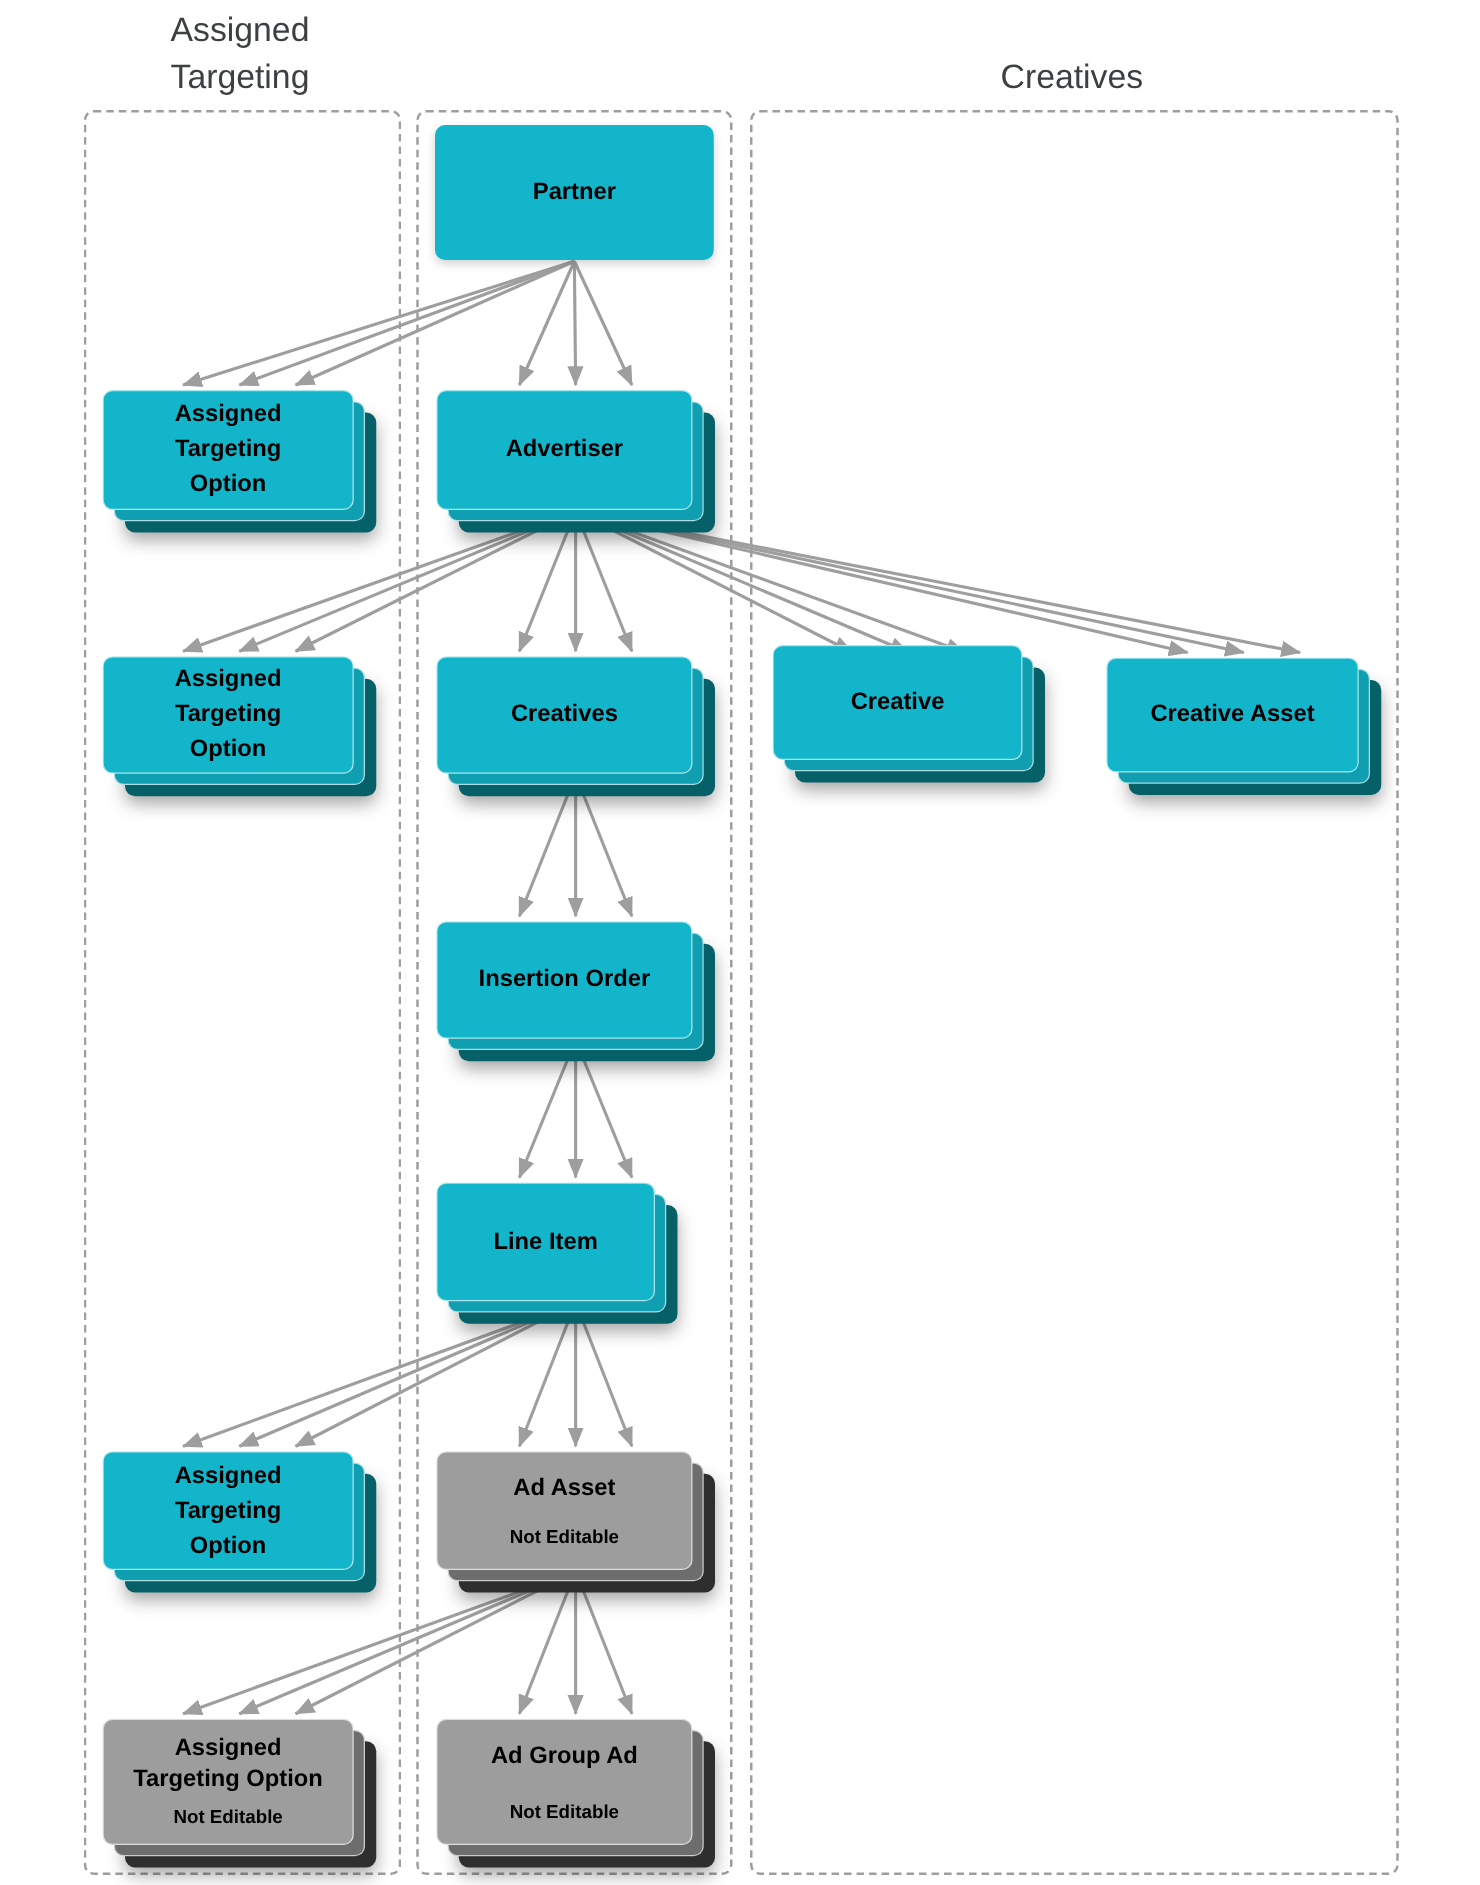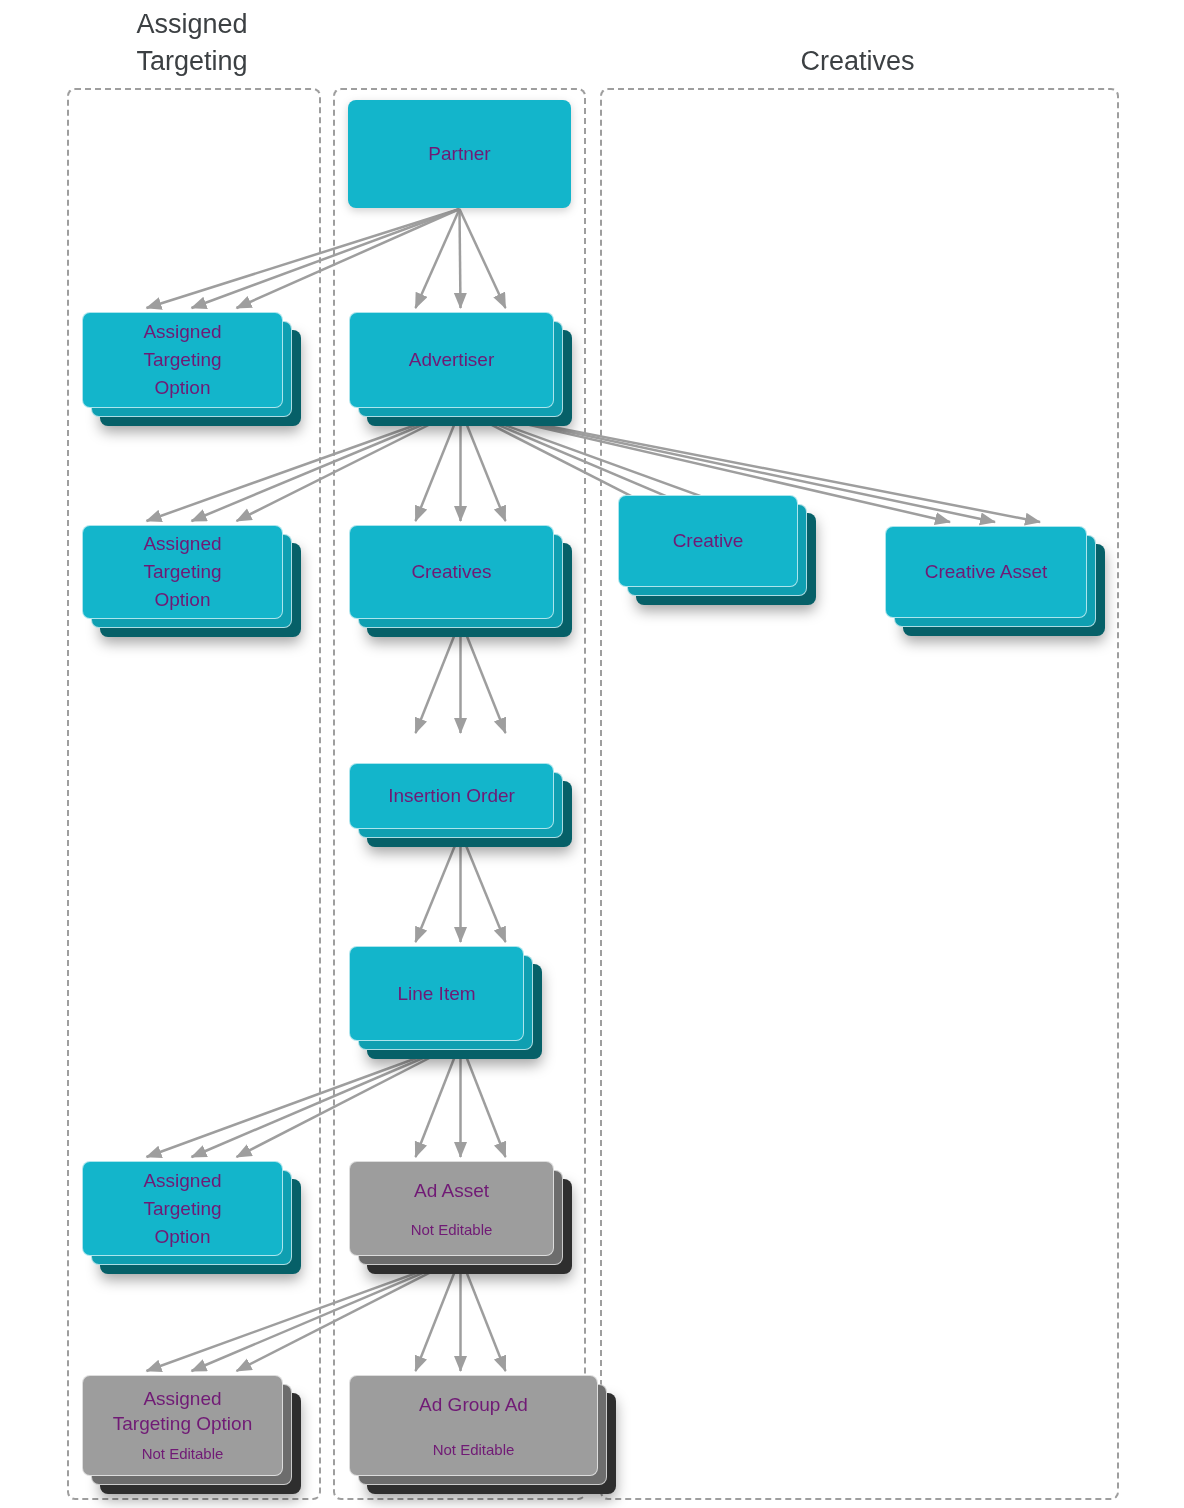--- a/index.html
+++ b/index.html
@@ -31,21 +31,21 @@
 
   
   .node{position:absolute;z-index:3;}
   .layer{position:absolute;border-radius:8px;}
   .layer.back{left:18px;top:18px;right:-18px;bottom:-18px;
     filter:drop-shadow(0 6px 7px rgba(0,0,0,0.35));}
   .layer.mid{left:9px;top:9px;right:-9px;bottom:-9px;border:1px solid rgba(255,255,255,0.65);}
   .face{
     position:absolute;left:0;top:0;right:0;bottom:0;border-radius:8px;
     display:flex;flex-direction:column;align-items:center;justify-content:center;
-    color:#701a75;font-weight:normal;text-align:center;
+    color:#000000;font-weight:bold;text-align:center;
     border:1px solid rgba(255,255,255,0.65);
   }
   .node.flat .face{border:none;filter:drop-shadow(0 3px 4px rgba(0,0,0,0.18));}
   .label{font-size:19px;line-height:28px;white-space:pre-line;}
   .sublabel{font-size:15px;line-height:18px;white-space:pre-line;}
   .sublabel:empty{display:none;}
 
   
   .cyan .face{background:#13b5cb;}
   .cyan .layer.mid{background:#0f9fb1;}
@@ -53,28 +53,28 @@
   .gray .face{background:#9d9d9d;}
   .gray .layer.mid{background:#6d6d6d;}
   .gray .layer.back{background:#2e2e2e;}
 
   
   #node-partner        {left:348px;top:100px;width:223px;height:108px;}
   #node-ato1           {left:82px; top:312px;width:201px;height:96px;}
   #node-advertiser     {left:349px;top:312px;width:205px;height:96px;}
   #node-ato2           {left:82px; top:525px;width:201px;height:94px;}
   #node-campaign       {left:349px;top:525px;width:205px;height:94px;}
-  #node-creative       {left:618px;top:495px;width:180px;height:92px;}
+  #node-creative       {left:618px;top:516px;width:200px;height:92px;}
   #node-creative_asset {left:885px;top:526px;width:202px;height:92px;}
-  #node-insertion_order{left:349px;top:737px;width:205px;height:66px;margin-top:26px;}
+  #node-insertion_order{left:349px;top:737px;width:205px;height:94px;}
   #node-line_item      {left:349px;top:946px;width:175px;height:95px;}
   #node-ato3           {left:82px; top:1161px;width:201px;height:95px;}
   #node-ad_group       {left:349px;top:1161px;width:205px;height:95px;}
   #node-ato4           {left:82px; top:1375px;width:201px;height:101px;}
-  #node-ad_group_ad    {left:349px;top:1375px;width:205px;height:101px;padding-left:44px;}
+  #node-ad_group_ad    {left:349px;top:1375px;width:205px;height:101px;}
 
   
   .has-sub .face{justify-content:space-between;padding:15px 0 16px 0;box-sizing:border-box;}
   #node-ato4 .face{justify-content:center;gap:9px;padding:6px 0 8px 0;}
   #node-ato4 .label{line-height:25px;}
 </style>
 </head>
 <body>
 
 <div id="stage">

